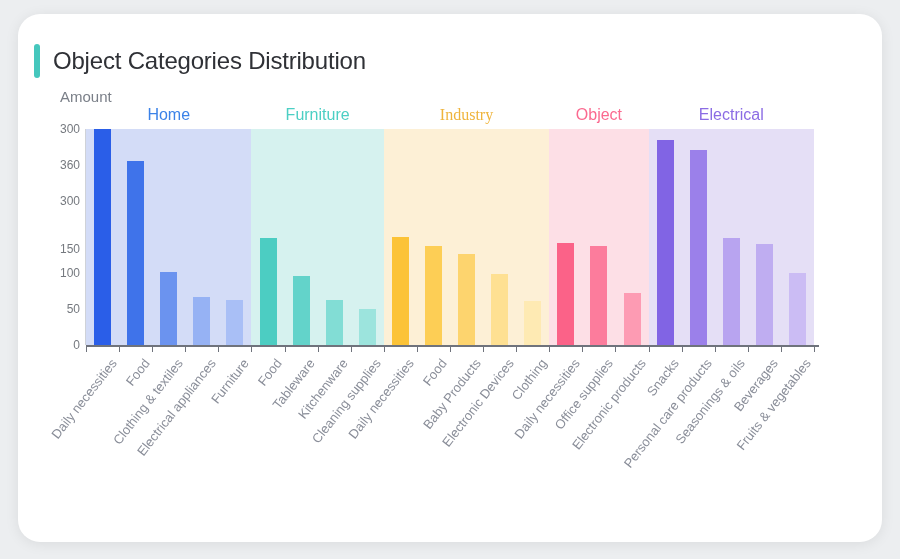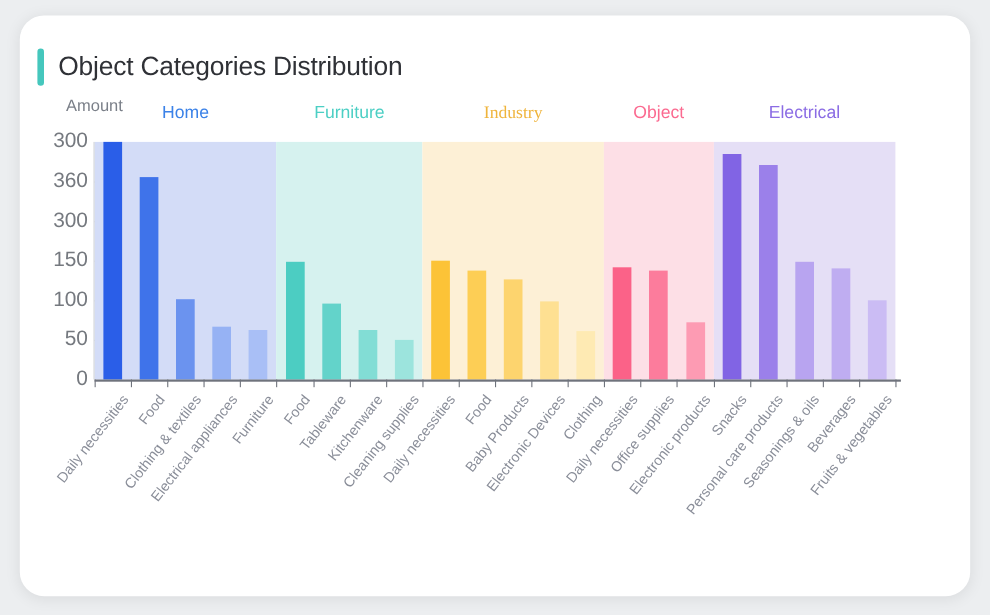--- a/index.html
+++ b/index.html
@@ -47,40 +47,40 @@
     color: #7a7f88;
     white-space: nowrap;
   }
   #grouplabels {
     position: absolute;
     left: 0; top: 0;
     width: 864px; height: 528px;
   }
   .group-label {
     position: absolute;
-    top: 80px;
+    top: 92px;
     font-size: 16px;
     text-align: center;
     white-space: nowrap;
     transform: translateX(-50%);
   }
   
   #axis-area {
     position: absolute;
     left: 68px; top: 115px;
     width: 728px; height: 216px;
   }
   .band {
     position: absolute;
     top: 0; bottom: 0;
   }
   .tick-label {
     position: absolute;
     right: 734px;
-    font-size: 19px;
+    font-size: 12px;
     color: #75797f;
     transform: translateY(-50%);
     white-space: nowrap;
   }
   .gridtick {
     position: absolute;
     width: 5px; height: 1px;
     background: #b9bcc4;
   }
   #xaxis-line {
@@ -133,21 +133,21 @@
         <div class="group-label" style="left: 448.545px; color: rgb(239, 180, 60); font-family: Liberation Serif, serif;">Industry</div>
         <div class="group-label" style="left: 580.909px; color: rgb(251, 106, 144);">Object</div>
         <div class="group-label" style="left: 713.273px; color: rgb(139, 108, 228);">Electrical</div>
       </div>
     <div id="axis-area">
         <div class="tick-label" style="top: 216px;">0</div>
         <div class="tick-label" style="top: 180px;">50</div>
         <div class="gridtick" style="top: 180px; left: 0px;"></div>
         <div class="tick-label" style="top: 144px;">100</div>
         <div class="gridtick" style="top: 144px; left: 0px;"></div>
-        <div class="tick-label" style="top: 108px;">150</div>
+        <div class="tick-label" style="top: 120px;">150</div>
         <div class="gridtick" style="top: 108px; left: 0px;"></div>
         <div class="tick-label" style="top: 72px;">300</div>
         <div class="gridtick" style="top: 72px; left: 0px;"></div>
         <div class="tick-label" style="top: 36px;">360</div>
         <div class="gridtick" style="top: 36px; left: 0px;"></div>
         <div class="tick-label" style="top: 0px;">300</div>
         <div class="band" style="left: 0px; width: 165.455px; background: rgb(211, 220, 247);"></div>
         <div class="bar" title="Daily necessities: 300" style="left: 8.04545px; width: 17px; height: 216px; background: rgb(42, 94, 232);"></div>
         <div class="bar" title="Food: 256" style="left: 41.1364px; width: 17px; height: 184.32px; background: rgb(63, 115, 234);"></div>
         <div class="bar" title="Clothing &amp; textiles: 101" style="left: 74.2273px; width: 17px; height: 72.72px; background: rgb(107, 147, 239);"></div>

